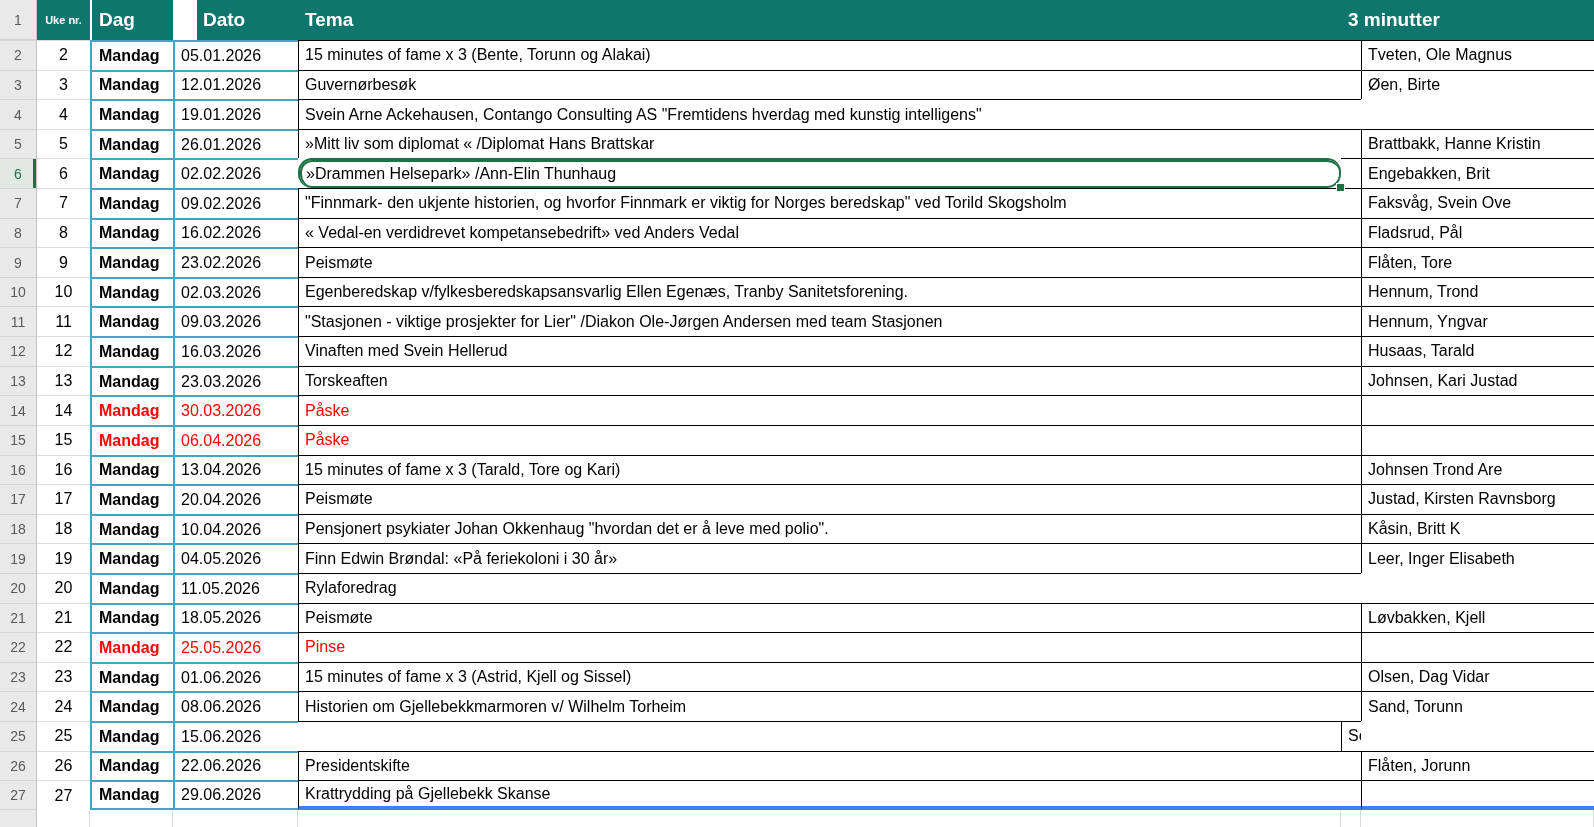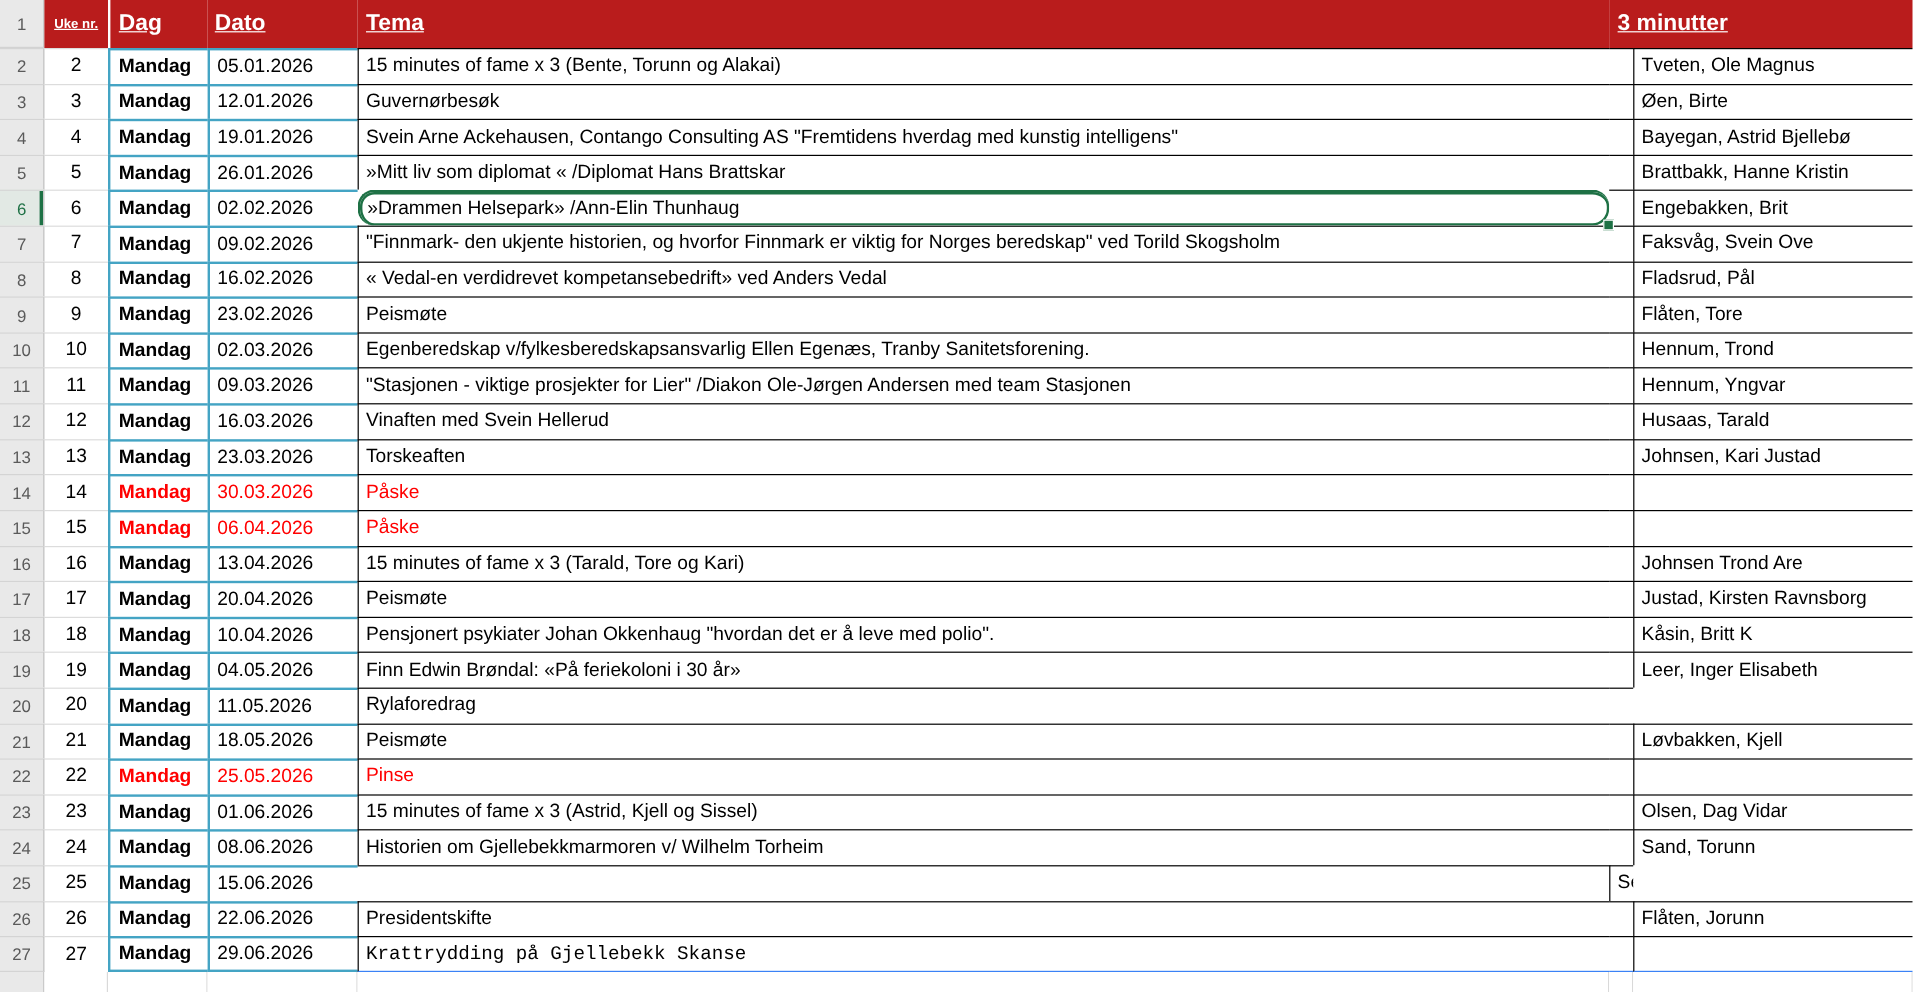--- a/index.html
+++ b/index.html
@@ -17,47 +17,47 @@
   }
   .cell{
     box-sizing:border-box;
     display:flex;align-items:center;
     white-space:nowrap;overflow:hidden;
     font-size:16px;
   }
   
   .header-row{height:40px;}
   .hcell{
-    background:#b91c1c;color:#ffffff;font-weight:bold;text-decoration:underline;
+    background:#0f766e;color:#ffffff;font-weight:bold;
   }
   .hcell-a{
     background:#E9E9E9;color:#5A5A5A;font-weight:normal;
     justify-content:center;font-size:14px;
     border-right:1px solid #C2C2C2;border-bottom:1px solid #D2D2D2;
   }
   .hcell-b{justify-content:center;text-align:center;font-size:11px;line-height:1.15;white-space:normal;padding:0 4px;}
   .hcell-c{border-left:2px solid #ffffff;padding-left:7px;font-size:19px;}
-  .hcell-d{padding-left:6px;font-size:19px;}
+  .hcell-d{padding-left:6px;font-size:19px;margin-left:24px;}
   .hcell-e{padding-left:7px;font-size:19px;text-align:center;}
   .hcell-fg{grid-column:6 / 8;padding-left:7px;font-size:19px;}
   
   .row{height:29.615px;}
   .col-a{
     background:#E9E9E9;color:#5A5A5A;font-size:14px;
     justify-content:center;
     border-right:1px solid #C2C2C2;border-top:1px solid #D4D4D4;
   }
   .col-b{justify-content:center;border-top:1px solid #DCDCDC;}
   .col-c{font-weight:bold;padding-left:7px;border-left:2px solid #44A4C4;border-top:2px solid #44A4C4;}
   .col-d{padding-left:6px;border-left:2px solid #44A4C4;border-top:2px solid #44A4C4;}
   .col-e{padding-left:6px;border-left:1px solid #000;border-top:1px solid #000;}
   .col-f{border-top:1px solid #000;}
   .col-g{padding-left:6px;border-left:1px solid #000;border-top:1px solid #000;}
   .row.last .col-c,.row.last .col-d{border-bottom:2px solid #44A4C4;}
-  .row.last .col-e,.row.last .col-f,.row.last .col-g{border-bottom:1px solid #3b82f6;font-family:Liberation Mono, monospace;}
+  .row.last .col-e,.row.last .col-f,.row.last .col-g{border-bottom:4px solid #3b82f6;}
   .row.last .col-a{border-bottom:1px solid #D4D4D4;}
   
   .row.holiday .col-c,.row.holiday .col-d,.row.holiday .col-e{color:#FF0000;}
   
   .col-e.selected{
     position:relative;z-index:2;
     box-shadow:inset 0 0 0 2px #1E7145;
     border-top:2px solid #1E7145;border-left:2px solid #1E7145;
     overflow:visible;
     border-radius:14px;
@@ -107,21 +107,20 @@
         <div class="cell col-f"></div>
         <div class="cell col-g">Øen, Birte</div>
       </div>
       <div class="grid row">
         <div class="cell col-a">4</div>
         <div class="cell col-b">4</div>
         <div class="cell col-c">Mandag</div>
         <div class="cell col-d">19.01.2026</div>
         <div class="cell col-e">Svein Arne Ackehausen, Contango Consulting AS "Fremtidens hverdag med kunstig intelligens"</div>
         <div class="cell col-f"></div>
-        <div class="cell col-g">Bayegan, Astrid Bjellebø</div>
       </div>
       <div class="grid row">
         <div class="cell col-a">5</div>
         <div class="cell col-b">5</div>
         <div class="cell col-c">Mandag</div>
         <div class="cell col-d">26.01.2026</div>
         <div class="cell col-e">»Mitt liv som diplomat « /Diplomat Hans Brattskar</div>
         <div class="cell col-f"></div>
         <div class="cell col-g">Brattbakk, Hanne Kristin</div>
       </div>

